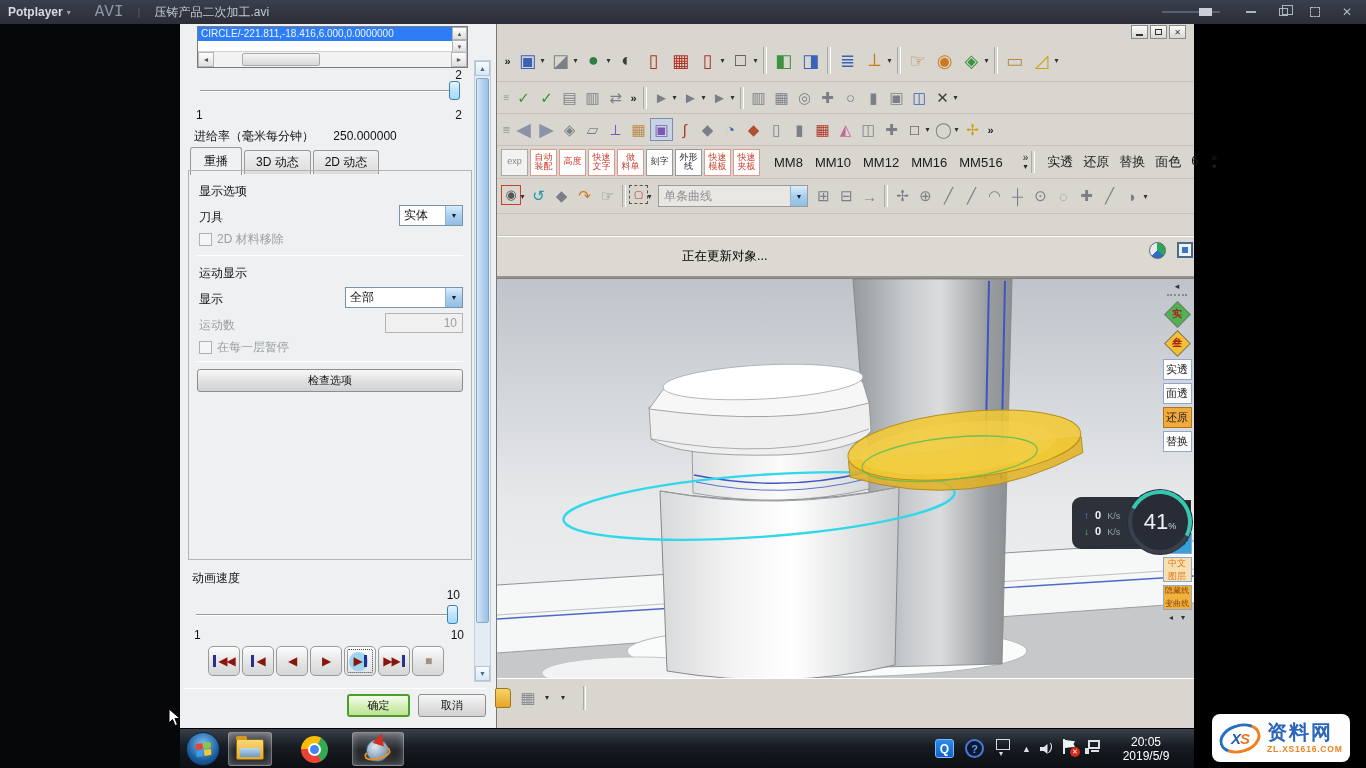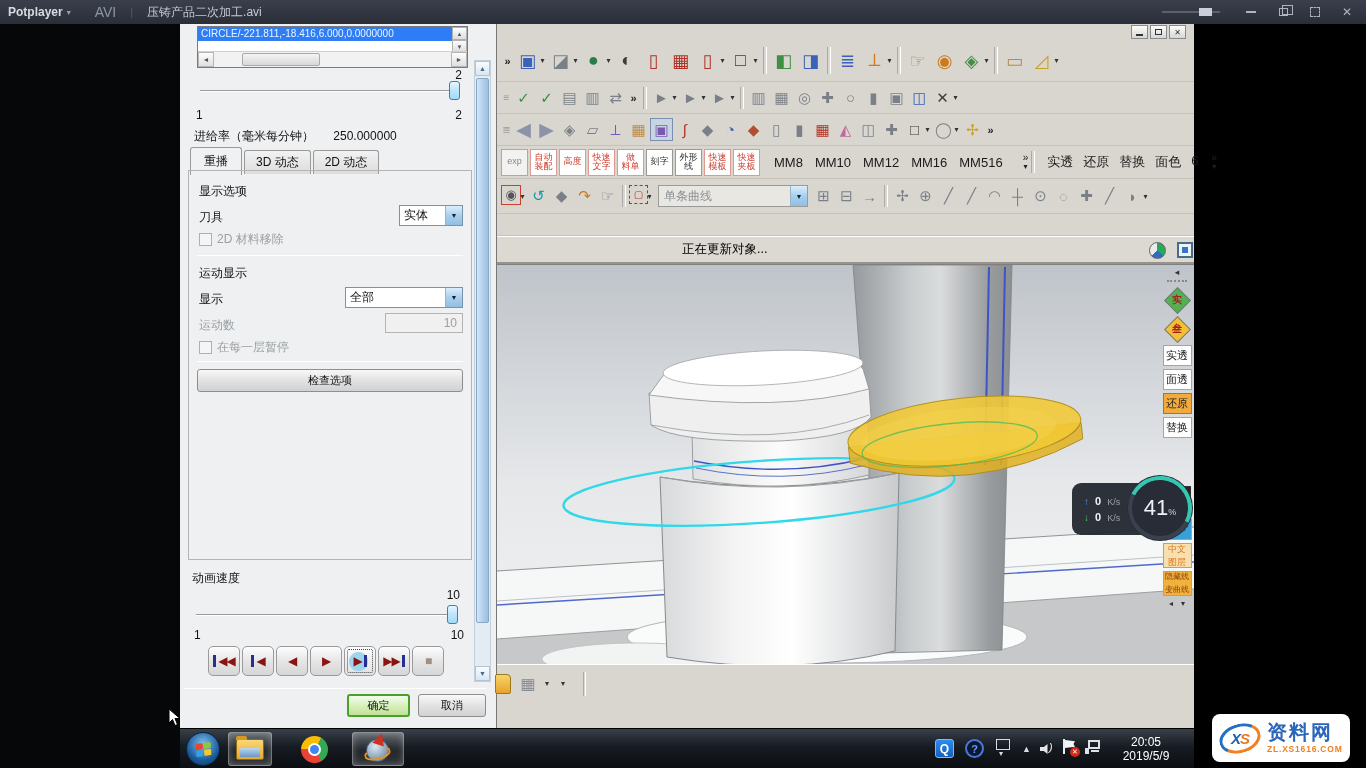--- a/index.html
+++ b/index.html
@@ -4,21 +4,21 @@
 <style>
   * { margin:0; padding:0; box-sizing:border-box; }
   body { font-family:"Liberation Sans","DejaVu Sans",sans-serif; background:#000; }
   .screen { position:relative; width:1366px; height:768px; overflow:hidden; background:#000; }
 
   
   .titlebar { position:absolute; left:0; top:0; width:1366px; height:24px;
     background:linear-gradient(#3a3f4c,#2a2e38); display:flex; align-items:center; padding:0 8px; }
   .pt-menu { color:#d6dae2; font-size:12px; font-weight:bold; }
   .pt-caret { color:#9aa0ac; font-size:8px; margin:0 0 0 4px; }
-  .pt-badge { color:#8f96a3; font-size:14px; margin-left:24px; }
+  .pt-badge { color:#8f96a3; font-size:16px; margin-left:24px;font-family:Liberation Mono, monospace; }
   .pt-sep { color:#565c68; margin:0 14px; font-size:11px; }
   .pt-file { color:#c4cad4; font-size:12px; }
   .pt-right { margin-left:auto; display:flex; align-items:center; gap:10px; }
   .vol-track { position:relative; width:58px; height:2px; background:#5a6070; margin-right:10px; }
   .vol-handle { position:absolute; right:8px; top:-3px; width:13px; height:8px; background:#c9ced8; }
   .pt-btn { width:22px; text-align:center; color:#aeb4bf; font-size:12px; display:flex; align-items:center; justify-content:center; height:20px; }
   .ic-min { width:10px; height:2px; background:#aeb4bf; }
   .ic-restore { position:relative; width:9px; height:8px; border:1px solid #aeb4bf; }
   .ic-restore::before { content:''; position:absolute; left:2px; top:-4px; width:9px; height:8px; border:1px solid #aeb4bf; }
   .ic-full { position:relative; width:10px; height:10px; border:1px dashed #aeb4bf; }
@@ -100,21 +100,21 @@
   .txb i { font-style:normal; }
   .txb.red { color:#cc3b2a; border-color:#dd9a90; }
   .txb.dark { color:#333; border-color:#999; }
   .txb.gray { color:#888; border-color:#aaa; background:#f2f2f0; font-style:italic; }
   .mm-btn { font-size:13px; color:#1a1a1a; padding:0 6px; white-space:nowrap; }
   .view-btn { font-size:13px; color:#1a1a1a; padding:0 5px; white-space:nowrap; }
   .ovf-col { display:flex; flex-direction:column; align-items:center; width:14px; font-size:10px; color:#222; line-height:9px; }
   .curve-dd { width:150px; height:22px; border:1px solid #9a9a9a; background:#e9e7e2; display:flex; align-items:center; margin:0 4px; }
   .curve-dd .cv { flex:1; font-size:12px; color:#8a8f94; padding-left:5px; }
   .substrip { height:22px; background:#d9d6cf; border-bottom:1px solid #c6c2ba; }
-  .statusbar { height:28px; background:#dcd9d2; border-top:1px solid #fff; border-bottom:2px solid #97938b; display:flex; align-items:center; position:relative; }
+  .statusbar { height:42px; background:#dcd9d2; border-top:1px solid #fff; border-bottom:2px solid #97938b; display:flex; align-items:center; position:relative; }
   .status-text { position:absolute; left:185px; font-size:12.5px; color:#000; }
   .st-ic { position:absolute; top:5px; display:flex; align-items:center; justify-content:center; }
   .pie { left:652px; width:17px; height:17px; border-radius:50%; border:1px solid #666;
     background:conic-gradient(#28a85c 0 135deg, #2f6cc8 135deg 230deg, #e8ecee 230deg 360deg); }
   .sqic { left:680px; width:16px; height:16px; border:2px solid #4a6a8a; background:#eaf2fa; }
   .sqic::before { content:''; width:6px; height:6px; background:#3a72c8; }
 
   
   .viewport { position:relative; height:400px; border-top:1px solid #808080; overflow:hidden; }
   .viewport svg { display:block; }

